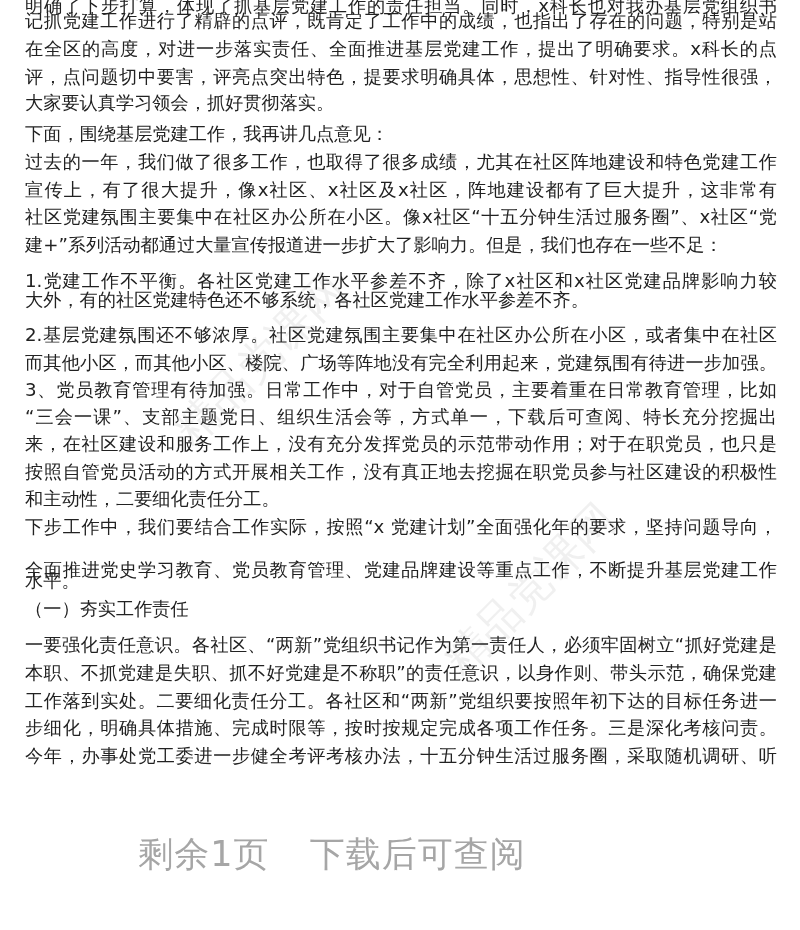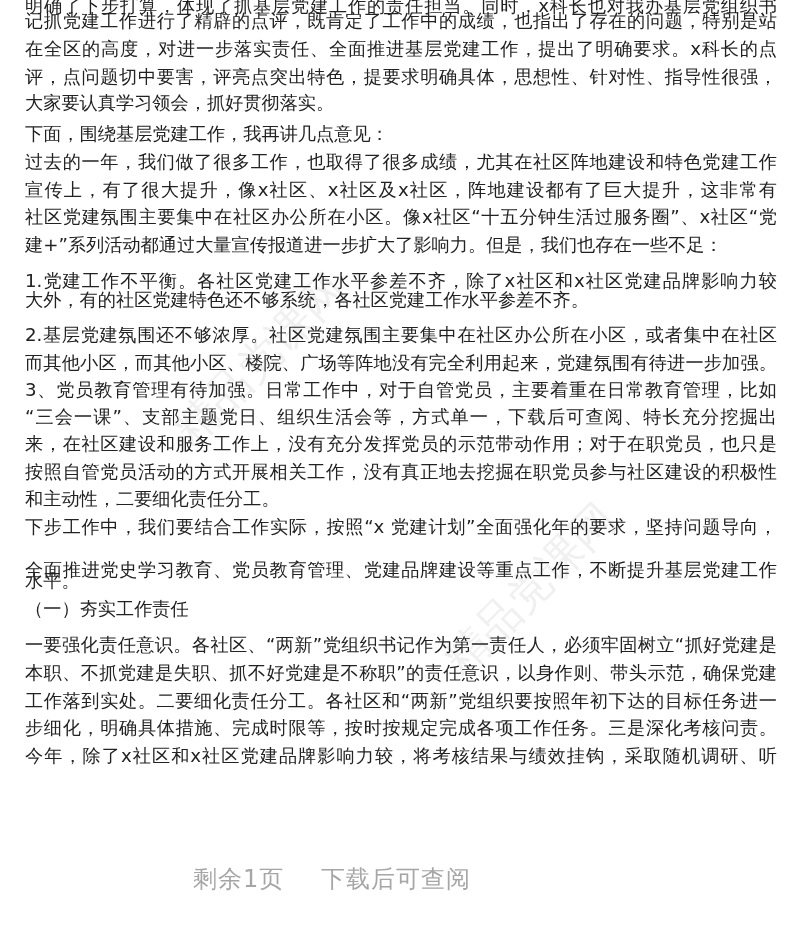--- a/index.html
+++ b/index.html
@@ -6,21 +6,21 @@
   body { width: 800px; height: 930px; position: relative; overflow: hidden;
          font-family: "DejaVu Sans", "Liberation Sans", sans-serif; color: #222222; }
   .page { position: absolute; left: 0; top: 0; width: 800px; height: 930px; overflow: hidden; }
   .line { position: absolute; left: 25px; width: 752px; height: 26px; line-height: 26px;
           font-size: 18.2px; white-space: nowrap; text-align: justify; text-align-last: justify;
           letter-spacing: 0px; overflow: hidden; }
   .line.short { text-align-last: left; }
   .watermark { position: absolute; color: rgba(170,170,170,0.18); font-size: 44px;
                transform: rotate(-45deg); white-space: nowrap; pointer-events: none; }
   .footer { position: absolute; left: 0; width: 664px; top: 831px; text-align: center;
-            font-size: 24px; color: #a6a6a6; letter-spacing: 1px; margin-top: 32px; }
+            font-size: 35px; color: #a6a6a6; letter-spacing: 1px; }
   .footer span { margin: 0 14px; }
 </style>
 </head>
 <body>
 
 <div class="page">
   <div class="watermark" style="left:150px; top:330px;">精品党课网</div>
   <div class="watermark" style="left:420px; top:560px;">精品党课网</div>
 
   <div id="lines">
@@ -44,20 +44,20 @@
       <div class="line" style="top: 459px;">按照自管党员活动的方式开展相关工作，没有真正地去挖掘在职党员参与社区建设的积极性</div>
       <div class="line short" style="top: 486px;">和主动性，二要细化责任分工。</div>
       <div class="line" style="top: 514px;">下步工作中，我们要结合工作实际，按照“x 党建计划”全面强化年的要求，坚持问题导向，</div>
       <div class="line" style="top: 557px;">全面推进党史学习教育、党员教育管理、党建品牌建设等重点工作，不断提升基层党建工作</div>
       <div class="line short" style="top: 568px;">水平。</div>
       <div class="line short" style="top: 596px;">（一）夯实工作责任</div>
       <div class="line" style="top: 632px;">一要强化责任意识。各社区、“两新”党组织书记作为第一责任人，必须牢固树立“抓好党建是</div>
       <div class="line" style="top: 660px;">本职、不抓党建是失职、抓不好党建是不称职”的责任意识，以身作则、带头示范，确保党建</div>
       <div class="line" style="top: 688px;">工作落到实处。二要细化责任分工。各社区和“两新”党组织要按照年初下达的目标任务进一</div>
       <div class="line" style="top: 715px;">步细化，明确具体措施、完成时限等，按时按规定完成各项工作任务。三是深化考核问责。</div>
-      <div class="line" style="top: 743px;">今年，除了x社区和x社区党建品牌影响力较，将考核结果与绩效挂钩，采取随机调研、听</div>
+      <div class="line" style="top: 743px;">今年，办事处党工委进一步健全考评考核办法，十五分钟生活过服务圈，采取随机调研、听</div>
     </div>
 
   <div class="footer">
     <span>剩余1页</span>
     <span>下载后可查阅</span>
   </div>
 </div>
 
 </body></html>

